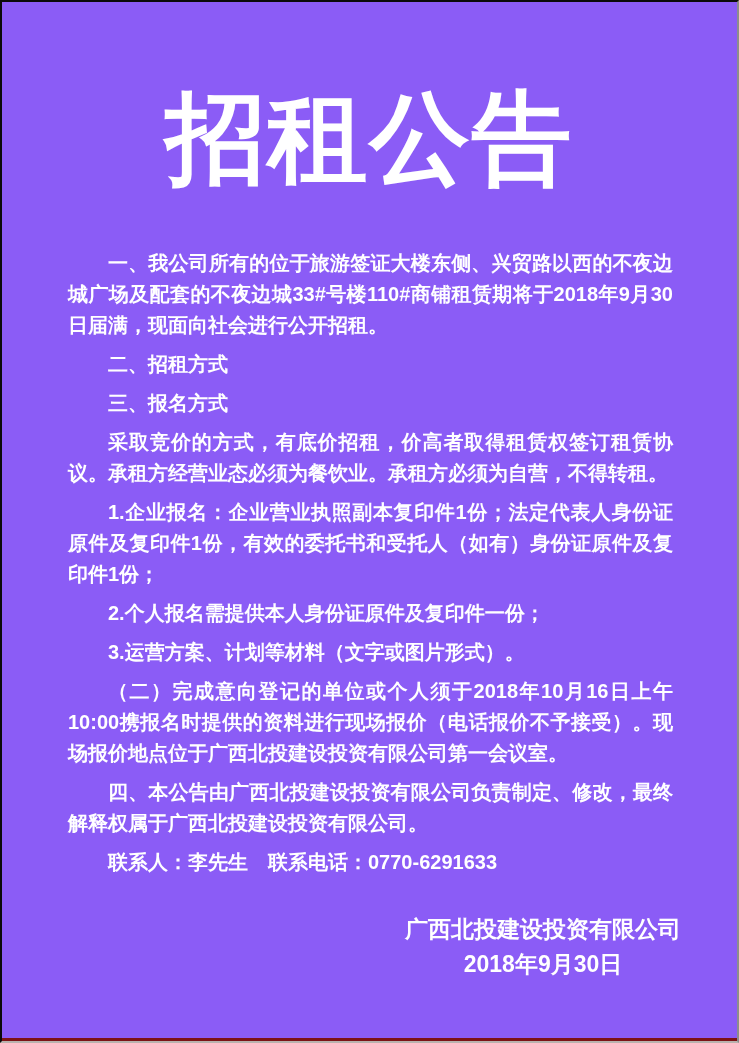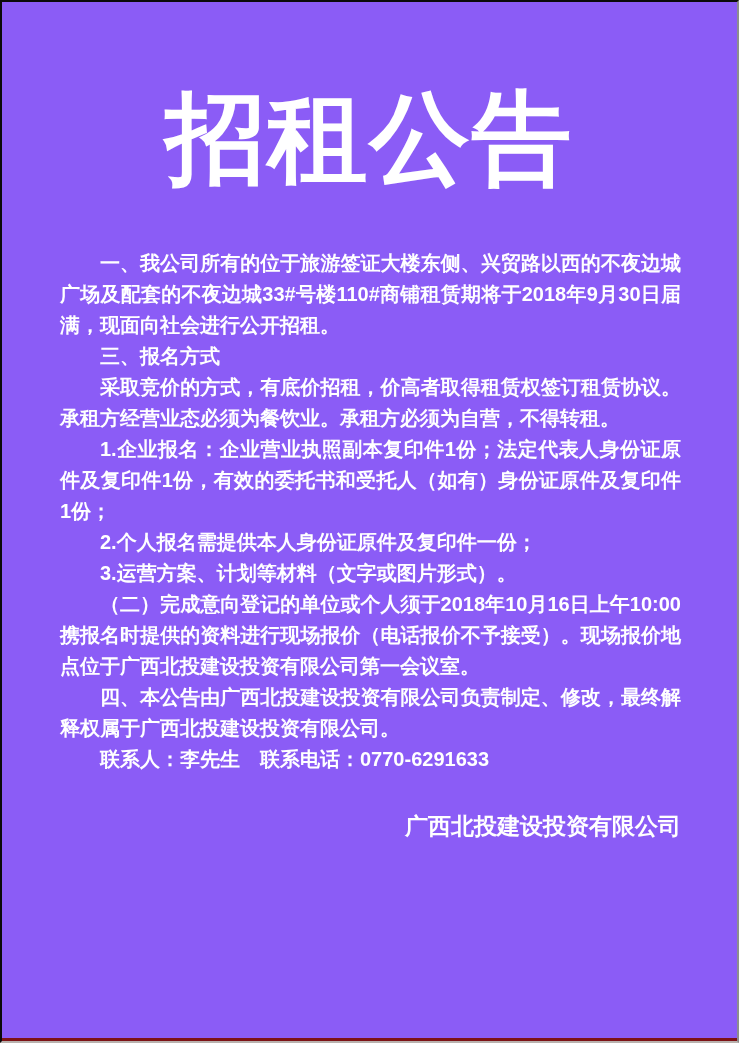--- a/index.html
+++ b/index.html
@@ -38,21 +38,21 @@
   .poster-body {
     margin: 58px 56px 0 58px;
     font-size: 20px;
     font-weight: bold;
     line-height: 31px;
     text-align: justify;
     text-justify: inter-character;
     color: #ffffff;
   }
   .poster-body p {
-    margin: 0;
+    margin: 8px;
     text-indent: 2em;
   }
   .signature-block {
     display: flex;
     justify-content: flex-end;
     margin: 34px 56px 0 0;
   }
   .signature-inner {
     text-align: center;
     font-weight: bold;
@@ -64,29 +64,31 @@
 </style>
 </head>
 <body>
 
 <div class="poster">
 
   <h1 class="poster-title">招租公告</h1>
 
   <div class="poster-body">
     <p>一、我公司所有的位于旅游签证大楼东侧、兴贸路以西的不夜边城广场及配套的不夜边城33#号楼110#商铺租赁期将于2018年9月30日届满，现面向社会进行公开招租。</p>
+    <p>二、招租方式</p>
     <p>三、报名方式</p>
     <p>采取竞价的方式，有底价招租，价高者取得租赁权签订租赁协议。承租方经营业态必须为餐饮业。承租方必须为自营，不得转租。</p>
     <p>1.企业报名：企业营业执照副本复印件1份；法定代表人身份证原件及复印件1份，有效的委托书和受托人（如有）身份证原件及复印件1份；</p>
     <p>2.个人报名需提供本人身份证原件及复印件一份；</p>
     <p>3.运营方案、计划等材料（文字或图片形式）。</p>
     <p>（二）完成意向登记的单位或个人须于2018年10月16日上午10:00携报名时提供的资料进行现场报价（电话报价不予接受）。现场报价地点位于广西北投建设投资有限公司第一会议室。</p>
     <p>四、本公告由广西北投建设投资有限公司负责制定、修改，最终解释权属于广西北投建设投资有限公司。</p>
     <p>联系人：李先生　联系电话：0770-6291633</p>
   </div>
 
   <div class="signature-block">
     <div class="signature-inner">
       <div>广西北投建设投资有限公司</div>
+      <div>2018年9月30日</div>
     </div>
   </div>
 
 </div>
 
 </body></html>

